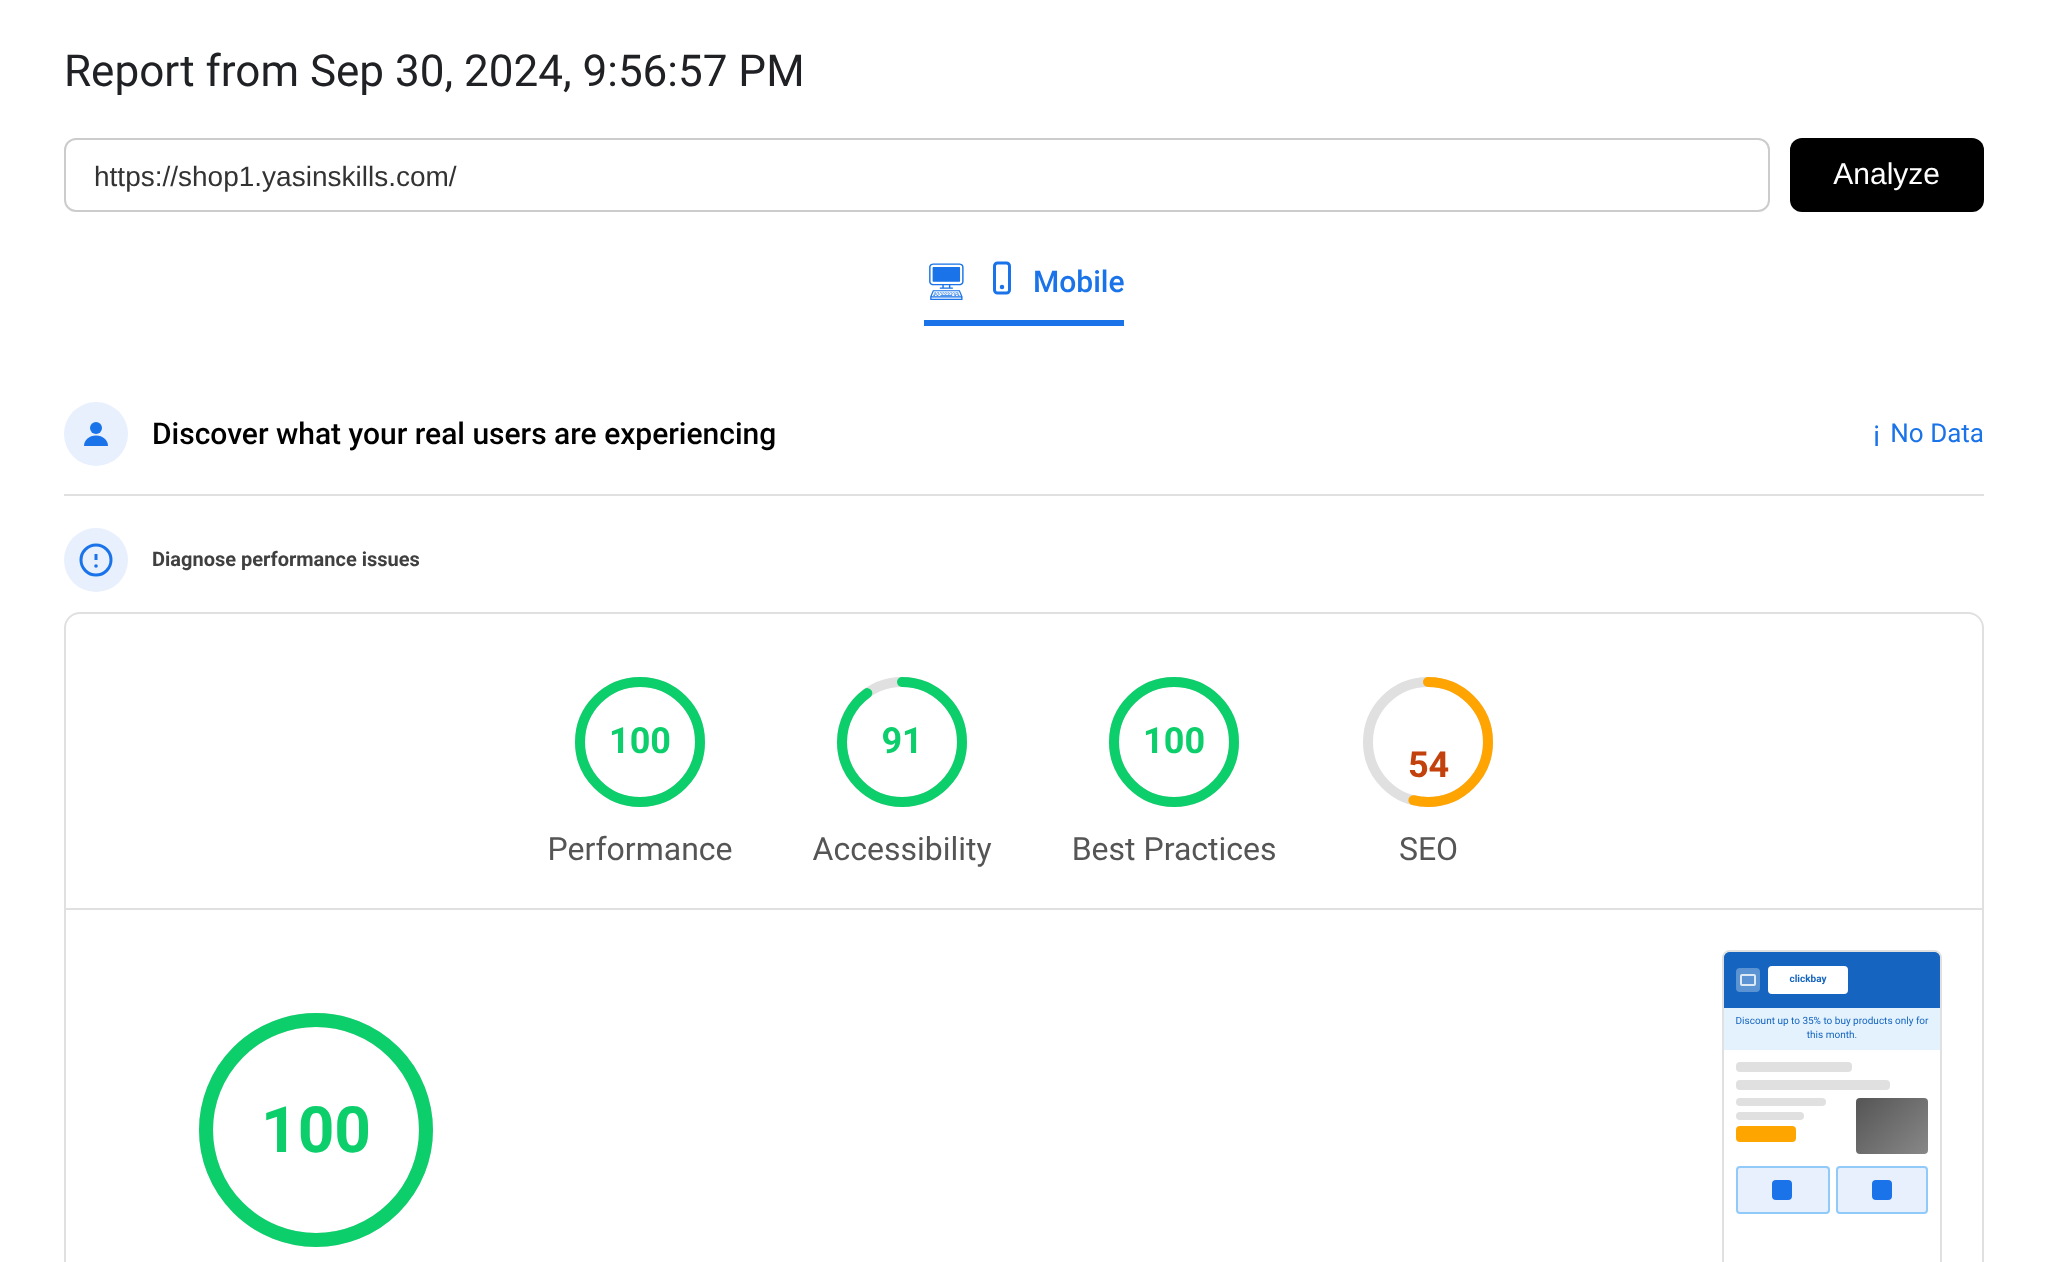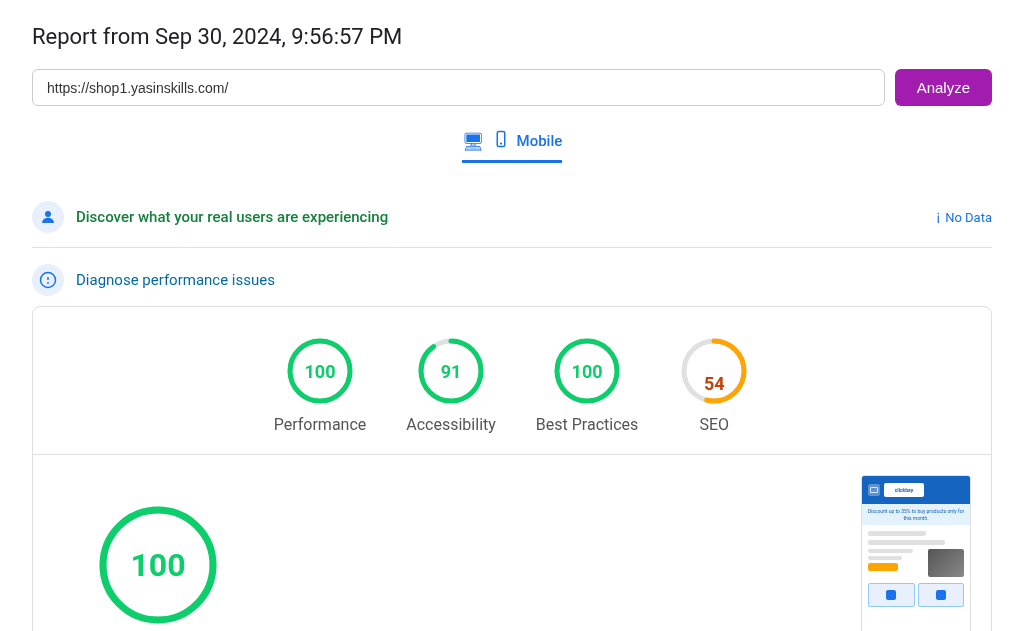--- a/index.html
+++ b/index.html
@@ -30,21 +30,21 @@
       flex: 1;
       padding: 6px 14px;
       font-size: 14px;
       border: 1.5px solid #ccc;
       border-radius: 6px;
       color: #333;
       outline: none;
     }
     .analyze-btn {
       padding: 10px 22px;
-      background: #a21caf;
+      background: #000000;
       color: #fff;
       border: none;
       border-radius: 6px;
       font-size: 15px;
       font-weight: 500;
       cursor: pointer;
       white-space: nowrap;
     }
     .tab-row {
       display: flex;
@@ -88,21 +88,21 @@
       border-radius: 50%;
       background: #e8f0fe;
       display: flex;
       align-items: center;
       justify-content: center;
       font-size: 16px;
     }
     .section-title {
       font-size: 15px;
       font-weight: 500;
-      color: #15803d;
+      color: #000000;
     }
     .no-data-link {
       display: flex;
       align-items: center;
       gap: 5px;
       color: #1a73e8;
       font-size: 13px;
       cursor: pointer;
     }
     .info-icon {
@@ -119,23 +119,23 @@
       width: 32px;
       height: 32px;
       border-radius: 50%;
       background: #e8f0fe;
       display: flex;
       align-items: center;
       justify-content: center;
       font-size: 16px;
     }
     .diagnose-title {
-      font-size: 15px;
-      font-weight: 400;
-      color: #0369a1;
+      font-size: 10px;
+      font-weight: 700;
+      color: #404040;
     }
     .scores-card {
       border: 1px solid #e0e0e0;
       border-radius: 8px;
       margin-bottom: 0;
     }
     .scores-row {
       display: flex;
       justify-content: center;
       align-items: flex-start;

